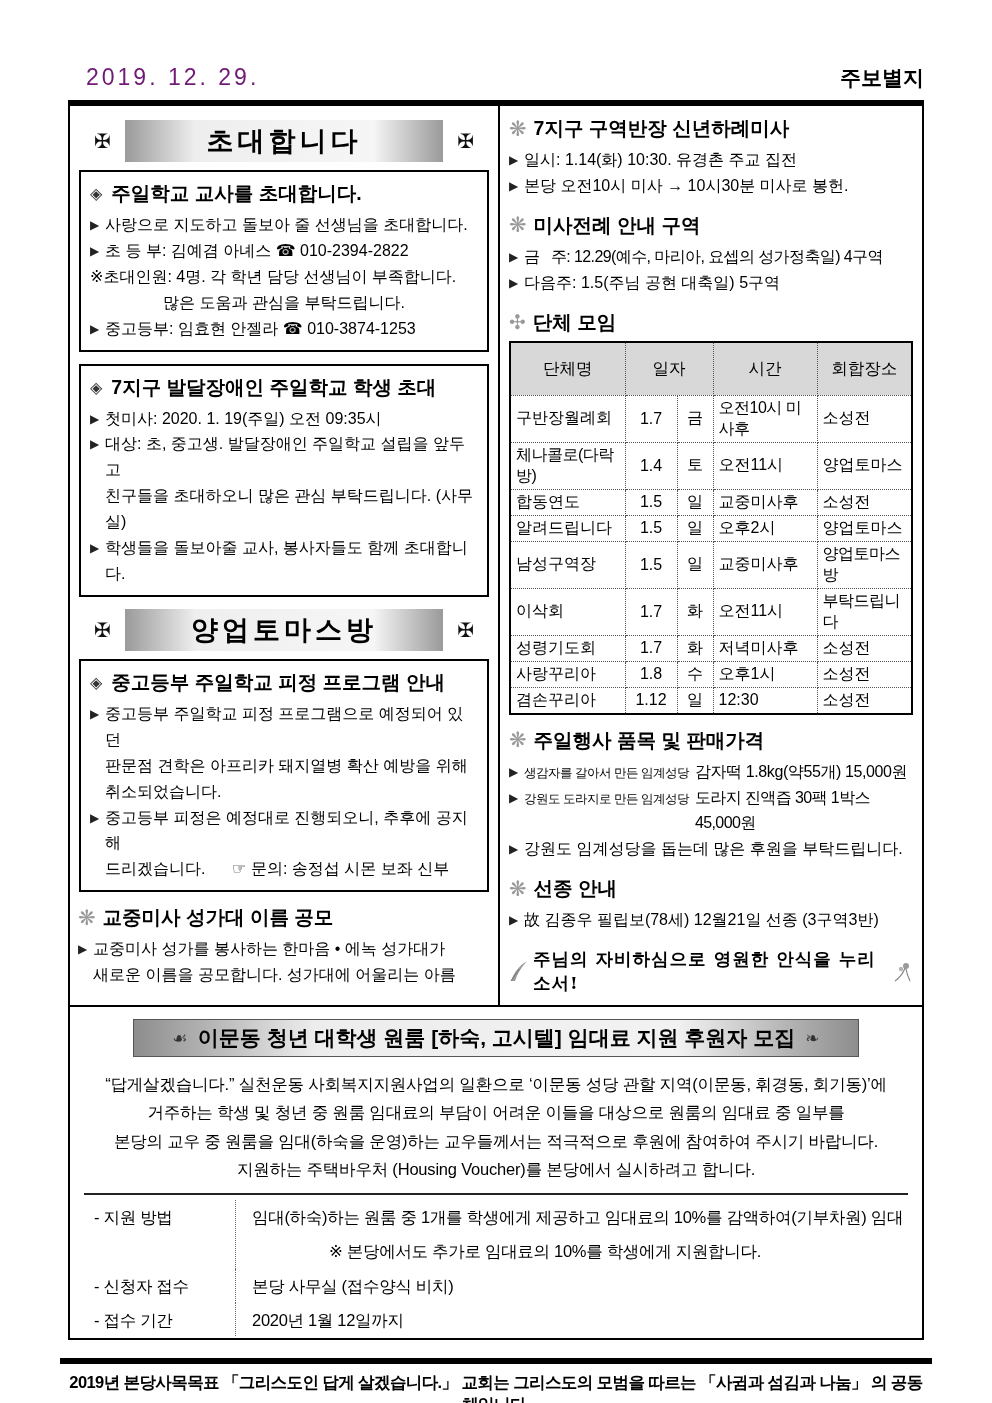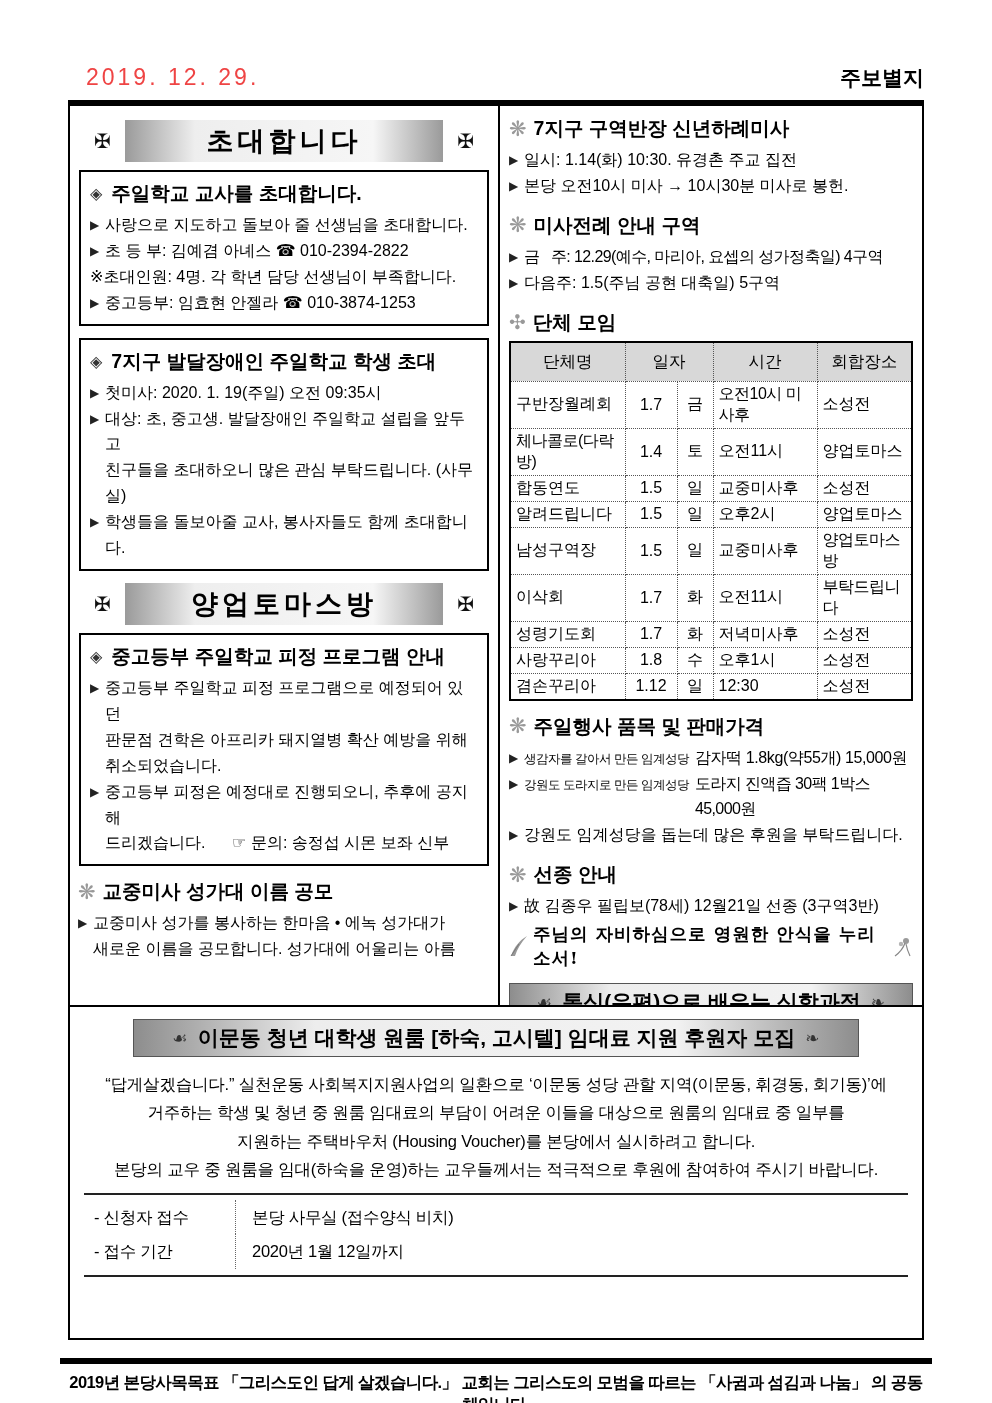--- a/index.html
+++ b/index.html
@@ -4,21 +4,21 @@
 <style>
   * { box-sizing: border-box; margin: 0; padding: 0; }
   html,body { background:#fff; }
   body {
     width: 992px; height: 1403px; position: relative;
     color:#000; font-family:"Liberation Sans","DejaVu Sans",sans-serif;
     overflow: hidden;
   }
   .masthead { position:absolute; top:64px; left:86px; width:838px;
     display:flex; justify-content:space-between; align-items:baseline; }
-  .date { font-size:23px; letter-spacing:3px; color:#ef4444; }
+  .date { font-size:23px; letter-spacing:3px; color:#701a75; }
   .masthead-title { font-weight:bold; font-size:21px; }
 
   .frame { position:absolute; left:68px; top:100px; width:856px; height:1240px;
     border:2px solid #000; border-top:6px solid #000; background:#fff; }
 
   .columns { display:flex; height:899px; overflow:hidden; }
   .col-left  { width:430px; border-right:2px solid #000; padding:6px 8px 0 8px; overflow:hidden; }
   .col-right { flex:1; padding:8px 9px 0 9px; overflow:hidden; }
 
   .script-header { display:flex; align-items:center; margin:8px 2px 8px 2px; }
@@ -35,29 +35,29 @@
 
   .line { display:flex; font-size:16px; line-height:1.62; align-items:flex-start; }
   .marker { width:15px; flex:0 0 auto; font-size:12px; color:#222; padding-top:4px; }
   .txt { white-space:pre-wrap; }
   .cont { padding-left:15px; }
   .centerline { justify-content:center; }
   .section { margin-bottom:13px; }
 
   table.groups { border-collapse:collapse; width:100%; border:2px solid #000; margin:5px 0 12px 0; }
   table.groups th { background:#d8d8d8; font-weight:normal; font-size:16.5px;
-    border:1px dotted #555; padding:8px 0; }
+    border:1px dotted #555; padding:15px 0; }
   table.groups td { border:1px dotted #555; font-size:16px; padding:2px 5px; height:26px; }
   td.g-date, td.g-day { text-align:center; padding:2px 2px; }
   .smallcell { font-size:13px; letter-spacing:-0.5px; }
   col.c-name{width:115px} col.c-date{width:52px} col.c-day{width:36px} col.c-time{width:104px}
 
   .sale-small { font-size:12.5px; letter-spacing:-0.5px; padding-top:4px; margin-right:6px; white-space:nowrap; }
 
-  .prayer { display:flex; align-items:center; margin-top:3px; }
+  .prayer { display:flex; align-items:center; margin-top:14px; }
   .prayer .ptxt { font-family:"DejaVu Serif","Liberation Serif",serif; font-weight:bold;
     font-size:17.5px; letter-spacing:1px; margin:0 4px; }
   .deco-svg { flex:0 0 auto; }
 
   .gray-banner { background:linear-gradient(90deg,#8d8d8d 0%,#ededed 25%,#f2f2f2 75%,#8d8d8d 100%);
     border:1px solid #555; text-align:center; font-weight:bold; font-size:21px;
     padding:4px 0; margin:12px 0 9px 0; display:flex; align-items:center; justify-content:center; }
   .swirl { color:#333; font-size:17px; font-weight:normal; margin:0 10px; }
 
   .bottom { border-top:2px solid #000; height:331px; padding:10px 14px 0 14px; overflow:hidden; }
@@ -101,20 +101,23 @@
         <div class="line">
           <span class="marker">▶</span>
           <span class="txt">사랑으로 지도하고 돌보아 줄 선생님을 초대합니다.</span>
         </div>
         <div class="line">
           <span class="marker">▶</span>
           <span class="txt">초 등 부: 김예겸 아녜스 ☎ 010-2394-2822</span>
         </div>
         <div class="line">
           <span class="txt">※초대인원: 4명. 각 학년 담당 선생님이 부족합니다.</span>
+        </div>
+        <div class="line centerline">
+          <span class="txt">많은 도움과 관심을 부탁드립니다.</span>
         </div>
         <div class="line">
           <span class="marker">▶</span>
           <span class="txt">중고등부: 임효현 안젤라 ☎ 010-3874-1253</span>
         </div>
       </div>
 
       <div class="box">
         <div class="sec-title">
           <span class="dmark">◈</span>
@@ -362,25 +365,32 @@
 
   <div class="bottom">
     <div class="gray-banner bottom-banner">
       <span class="swirl">☙</span>
       <span>이문동 청년 대학생 원룸 [하숙, 고시텔] 임대료 지원 후원자 모집</span>
       <span class="swirl">❧</span>
     </div>
     <div class="para">
       <p>“답게살겠습니다.” 실천운동 사회복지지원사업의 일환으로 ‘이문동 성당 관할 지역(이문동, 휘경동, 회기동)’에</p>
       <p>거주하는 학생 및 청년 중 원룸 임대료의 부담이 어려운 이들을 대상으로 원룸의 임대료 중 일부를</p>
+      <p>본당의 교우 중 원룸을 임대(하숙을 운영)하는 교우들께서는 적극적으로 후원에 참여하여 주시기 바랍니다.</p>
       <p>지원하는 주택바우처 (Housing Voucher)를 본당에서 실시하려고 합니다.</p>
-      <p>본당의 교우 중 원룸을 임대(하숙을 운영)하는 교우들께서는 적극적으로 후원에 참여하여 주시기 바랍니다.</p>
     </div>
     <div class="btable">
       <div class="brow">
+        <div class="blabel">- 지원 방법</div>
+        <div class="bval">
+          <div>임대(하숙)하는 원룸 중 1개를 학생에게 제공하고 임대료의 10%를 감액하여(기부차원) 임대</div>
+          <div class="v2">※ 본당에서도 추가로 임대료의 10%를 학생에게 지원합니다.</div>
+        </div>
+      </div>
+      <div class="brow">
         <div class="blabel">- 신청자 접수</div>
         <div class="bval">본당 사무실 (접수양식 비치)</div>
       </div>
       <div class="brow">
         <div class="blabel">- 접수 기간</div>
         <div class="bval">2020년 1월 12일까지</div>
       </div>
 
     </div>
   </div>

